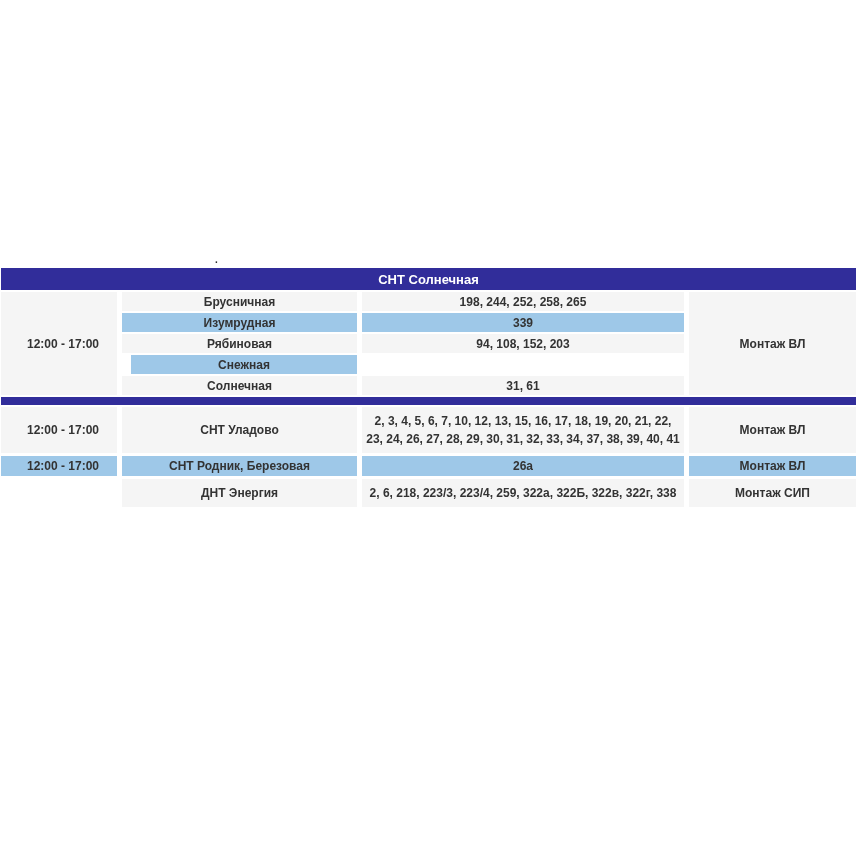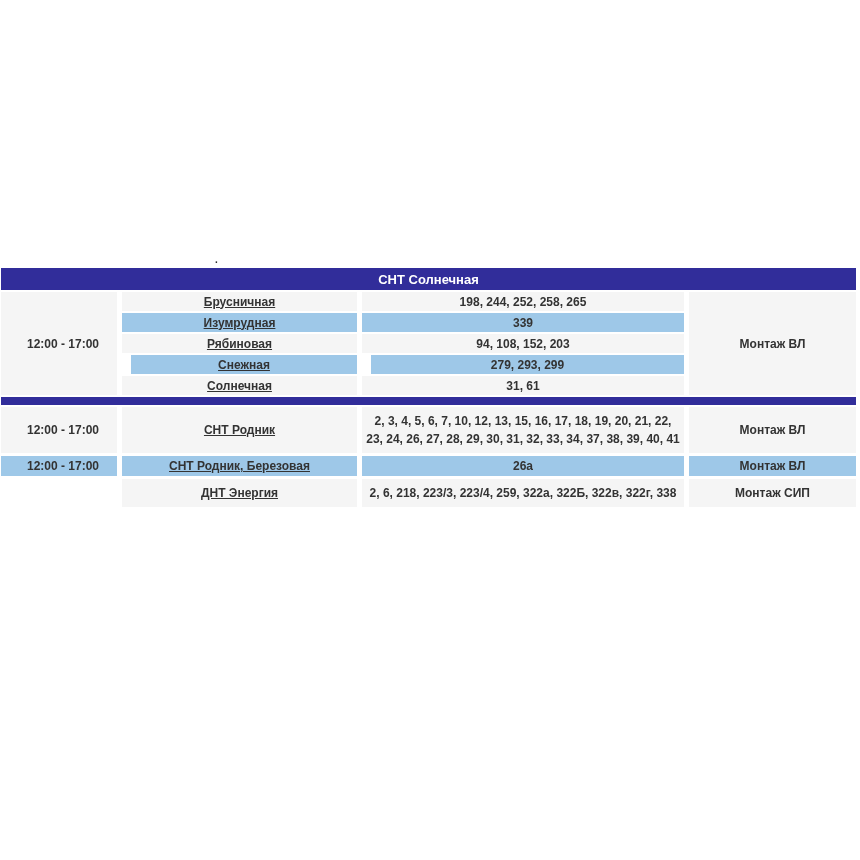--- a/index.html
+++ b/index.html
@@ -57,21 +57,21 @@
   .cell {
     background: var(--row_bg, #f5f5f5);
     display: flex; align-items: center; justify-content: center;
     text-align: center;
     padding: 0 4px;
     line-height: 1.5;
     box-sizing: border-box;
   }
   .cell.hl { background: var(--highlight_bg, #9ec8e8); }
   .c1 { grid-column: 1; padding-left: 12px; }
-  .c2 { grid-column: 2; text-decoration: underline; }
+  .c2 { grid-column: 2; }
   .c3 { grid-column: 3; }
   .c4 { grid-column: 4; }
   .r1 { grid-row: 1; } .r2 { grid-row: 2; } .r3 { grid-row: 3; text-align: center; }
   .r4 { grid-row: 4; margin-left: 9px; } .r5 { grid-row: 5; text-align: center; }
   .span5 { grid-row: 1 / 6; }
   .nowrap { white-space: nowrap; padding: 0 2px; }
 </style>
 </head>
 <body>
 
@@ -87,33 +87,32 @@
     <div class="cell c2 r1">Брусничная</div>
     <div class="cell c3 r1">198, 244, 252, 258, 265</div>
 
     <div class="cell c2 r2 hl">Изумрудная</div>
     <div class="cell c3 r2 hl">339</div>
 
     <div class="cell c2 r3">Рябиновая</div>
     <div class="cell c3 r3">94, 108, 152, 203</div>
 
     <div class="cell c2 r4 hl">Снежная</div>
-    <div class="cell c3 r4 hl">279, 293, 299</div>
 
     <div class="cell c2 r5">Солнечная</div>
     <div class="cell c3 r5">31, 61</div>
 
     <div class="cell c4 span5">Монтаж ВЛ</div>
   </div>
 
   <div class="sep"></div>
 
   <div class="grid g2">
     <div class="cell c1 r1">12:00 - 17:00</div>
-    <div class="cell c2 r1">СНТ Родник</div>
+    <div class="cell c2 r1">СНТ Уладово</div>
     <div class="cell c3 r1">2, 3, 4, 5, 6, 7, 10, 12, 13, 15, 16, 17, 18, 19, 20, 21, 22, 23, 24, 26, 27, 28, 29, 30, 31, 32, 33, 34, 37, 38, 39, 40, 41</div>
     <div class="cell c4 r1">Монтаж ВЛ</div>
 
     <div class="cell c1 r2 hl">12:00 - 17:00</div>
     <div class="cell c2 r2 hl">СНТ Родник, Березовая</div>
     <div class="cell c3 r2 hl">26а</div>
     <div class="cell c4 r2 hl">Монтаж ВЛ</div>
 
     <div class="cell c2 r3">ДНТ Энергия</div>
     <div class="cell c3 r3 nowrap">2, 6, 218, 223/3, 223/4, 259, 322а, 322Б, 322в, 322г, 338</div>

